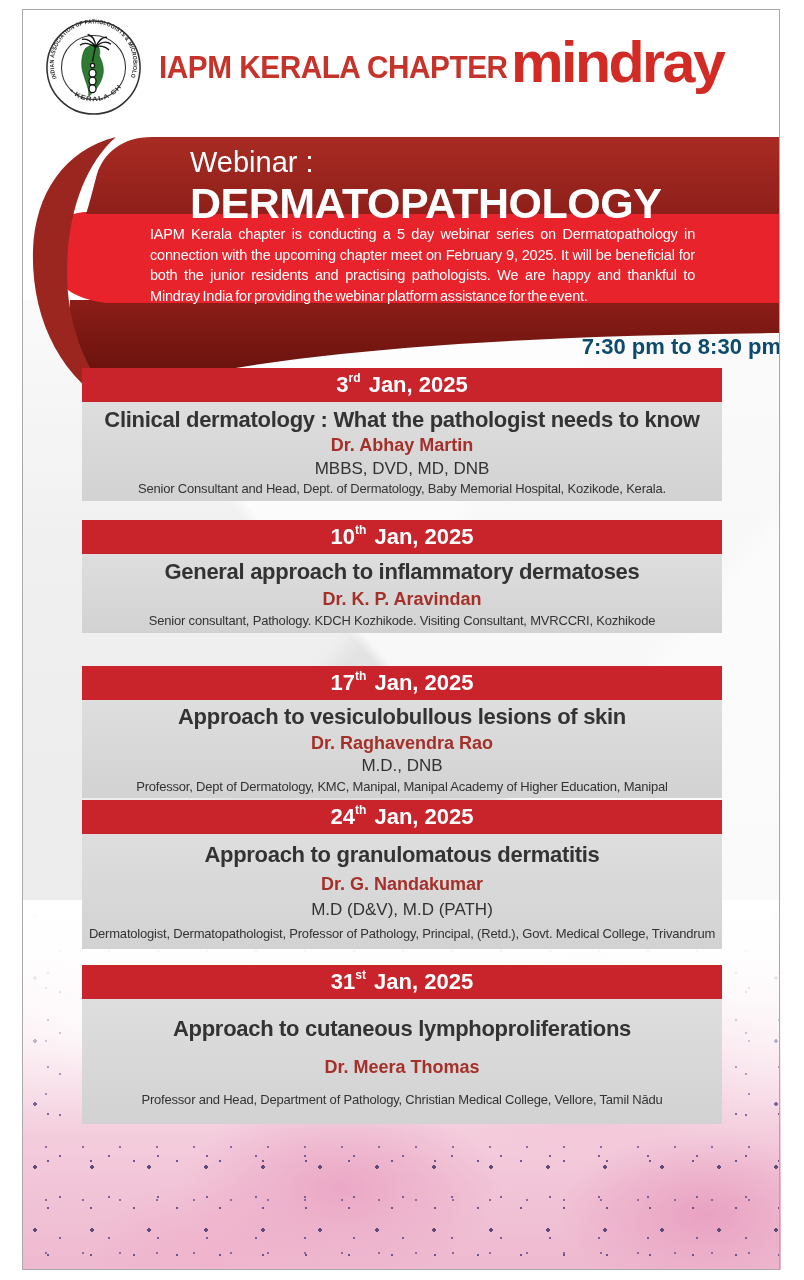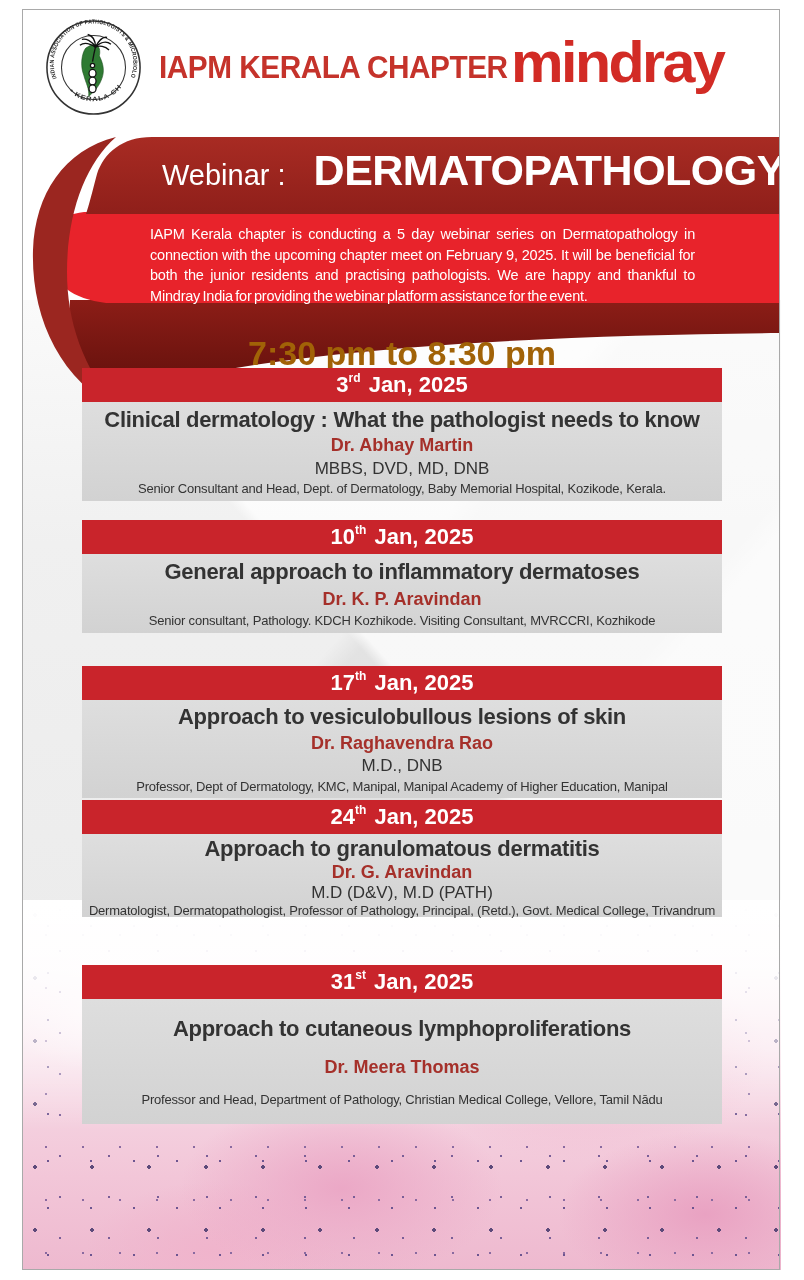--- a/index.html
+++ b/index.html
@@ -32,39 +32,39 @@
       radial-gradient(ellipse 230px 130px at 42% 78%, #eba8c6 0%, rgba(235,168,198,0) 70%),
       radial-gradient(ellipse 260px 150px at 74% 42%, #f2bcd1 0%, rgba(242,188,209,0) 70%),
       radial-gradient(ellipse 210px 120px at 90% 85%, #e9a2c2 0%, rgba(233,162,194,0) 70%),
       radial-gradient(ellipse 180px 100px at 25% 95%, #f0b4cc 0%, rgba(240,180,204,0) 70%),
       linear-gradient(180deg,#fbf0f4 0%,#f7dce7 40%,#f2c6d8 75%,#eeb9cf 100%);}
   .histo::after{content:"";position:absolute;inset:0;
       background:linear-gradient(180deg,#ffffff 0%,rgba(255,255,255,.92) 18%,rgba(255,255,255,.55) 40%,rgba(255,255,255,0) 62%);}
 
   
   .banner-svg{position:absolute;left:22px;top:122px;width:760px;height:290px;z-index:4;}
-  .webinar-line{position:absolute;left:162px;top:146px;z-index:5;display:flex;align-items:baseline;color:#fff;}
+  .webinar-line{position:absolute;left:162px;top:146px;z-index:5;display:flex;align-items:baseline;color:#fff;flex-direction:column;}
   .webinar-label{font-size:29px;font-weight:normal;}
   .webinar-title{font-size:43px;font-weight:bold;margin-left:28px;letter-spacing:-0.5px;}
   .banner-desc{position:absolute;left:150px;top:224px;width:545px;z-index:5;color:#ffffff;
       font-size:14.5px;font-weight:normal;line-height:1.42;text-align:justify;
       letter-spacing:-0.2px;word-spacing:-1.5px;}
 
   
-  .time-row{position:absolute;left:23px;top:334px;width:758px;z-index:6;text-align:center;
-            font-size:34px;font-weight:bold;color:#a16207;}
+  .time-row{position:absolute;left:23px;top:334px;width:758px;z-index:6;text-align:right;
+            font-size:22px;font-weight:bold;color:#0c4a6e;}
   .session{position:absolute;left:82px;width:640px;z-index:6;}
   .s1{top:368px}.s2{top:520px}.s3{top:666px}.s4{top:800px}.s5{top:965px}
   .date-bar{height:34px;background:#c9242b;color:#ffffff;display:flex;align-items:center;
             justify-content:center;font-size:22px;font-weight:bold;}
   .ord{font-size:12px;vertical-align:6px;position:relative;top:-7px;margin-right:2px;}
   .date-rest{white-space:pre;}
   .box{background:linear-gradient(180deg,#dedede 0%,#d2d2d2 100%);display:flex;flex-direction:column;
        justify-content:space-evenly;align-items:center;text-align:center;padding:2px 4px;box-sizing:border-box;}
-  .h1{height:99px}.h2{height:79px}.h3{height:98px}.h4{height:83px}.h5{height:125px}
+  .h1{height:99px}.h2{height:79px}.h3{height:98px}.h4{height:115px}.h5{height:125px}
   .s-title{font-size:22px;font-weight:bold;color:#333333;letter-spacing:-0.3px;white-space:nowrap;}
   .s-speaker{font-size:18px;font-weight:bold;color:#a5302a;}
   .s-creds{font-size:17px;color:#333333;}
   .s-affil{font-size:13px;color:#333333;letter-spacing:-0.2px;white-space:nowrap;}
   .s-creds:empty,.s-affil:empty{display:none;}
 
   
   .ring-text{font-size:6px;letter-spacing:.2px;fill:#2b2b2b;font-weight:bold;}
   .ring-text-bottom{font-size:6.6px;letter-spacing:.8px;fill:#2b2b2b;font-weight:bold;}
 </style>
@@ -181,21 +181,21 @@
   </div>
 
   <div class="session s4">
     <div class="date-bar">
       <span>24</span>
         <span class="ord">th</span>
         <span class="date-rest"> Jan, 2025</span>
     </div>
     <div class="box h4">
       <div class="s-title">Approach to granulomatous dermatitis</div>
-      <div class="s-speaker">Dr. G. Aravindan</div>
+      <div class="s-speaker">Dr. G. Nandakumar</div>
       <div class="s-creds">M.D (D&amp;V), M.D (PATH)</div>
       <div class="s-affil">Dermatologist, Dermatopathologist, Professor of Pathology, Principal, (Retd.), Govt. Medical College, Trivandrum</div>
     </div>
   </div>
 
   <div class="session s5">
     <div class="date-bar">
       <span>31</span>
         <span class="ord">st</span>
         <span class="date-rest"> Jan, 2025</span>

